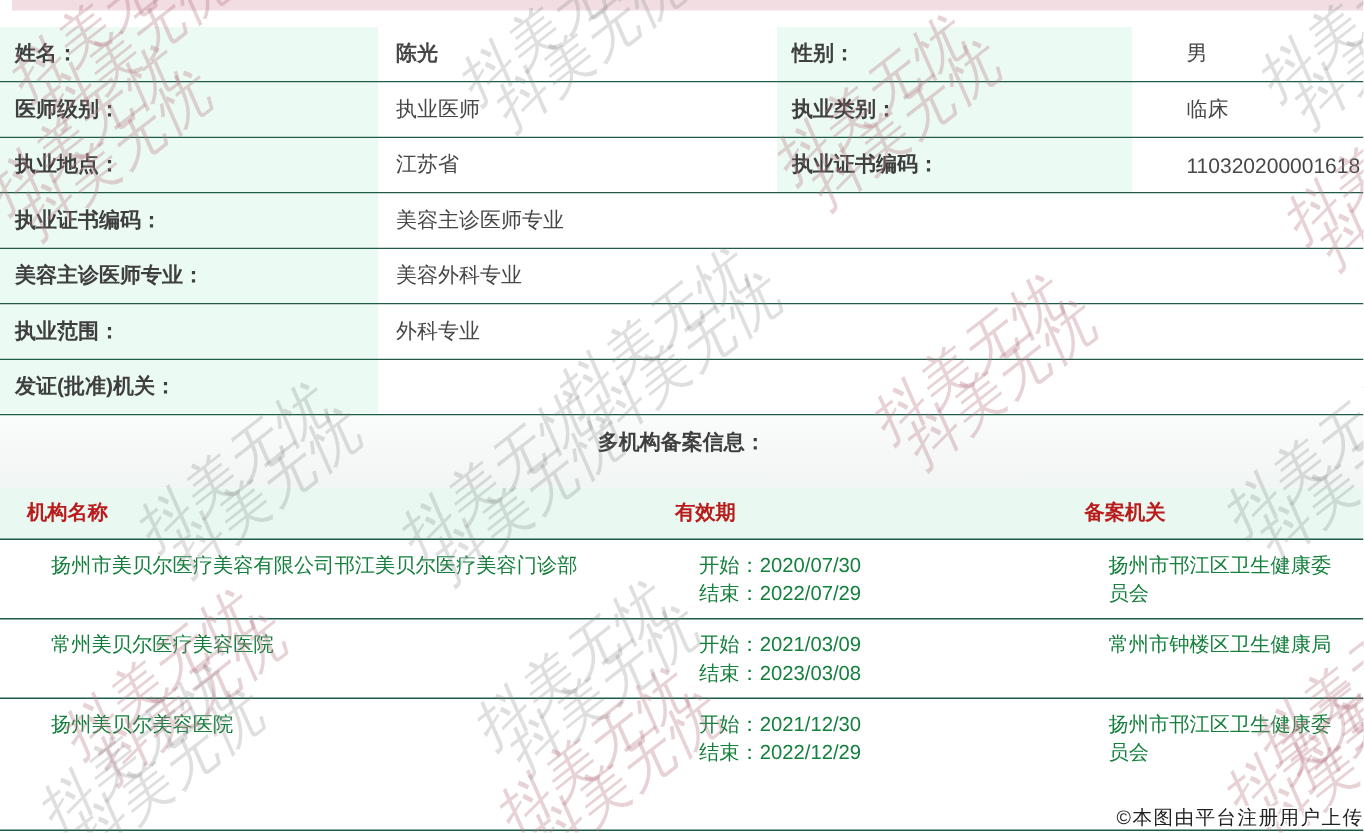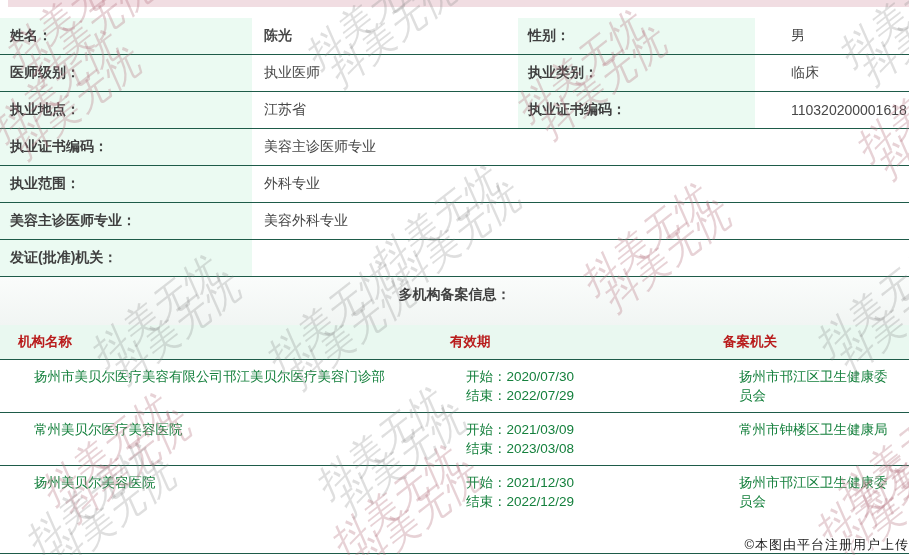--- a/index.html
+++ b/index.html
@@ -79,26 +79,26 @@
     <div class="lcell c1">执业地点：</div>
     <div class="vcell c2">江苏省</div>
     <div class="lcell c3">执业证书编码：</div>
     <div class="vcell c4">110320200001618</div>
   </div>
   <div class="irow">
     <div class="lcell c1">执业证书编码：</div>
     <div class="vcell cspan">美容主诊医师专业</div>
   </div>
   <div class="irow">
+    <div class="lcell c1">美容主诊医师专业：</div>
+    <div class="vcell cspan">美容外科专业</div>
+  </div>
+  <div class="irow">
     <div class="lcell c1">执业范围：</div>
     <div class="vcell cspan">外科专业</div>
-  </div>
-  <div class="irow">
-    <div class="lcell c1">美容主诊医师专业：</div>
-    <div class="vcell cspan">美容外科专业</div>
   </div>
   <div class="irow">
     <div class="lcell c1">发证(批准)机关：</div>
   </div>
 </div>
 
 <div class="band">多机构备案信息：</div>
 
 <div class="fhead">
   <div class="fc1">机构名称</div>

